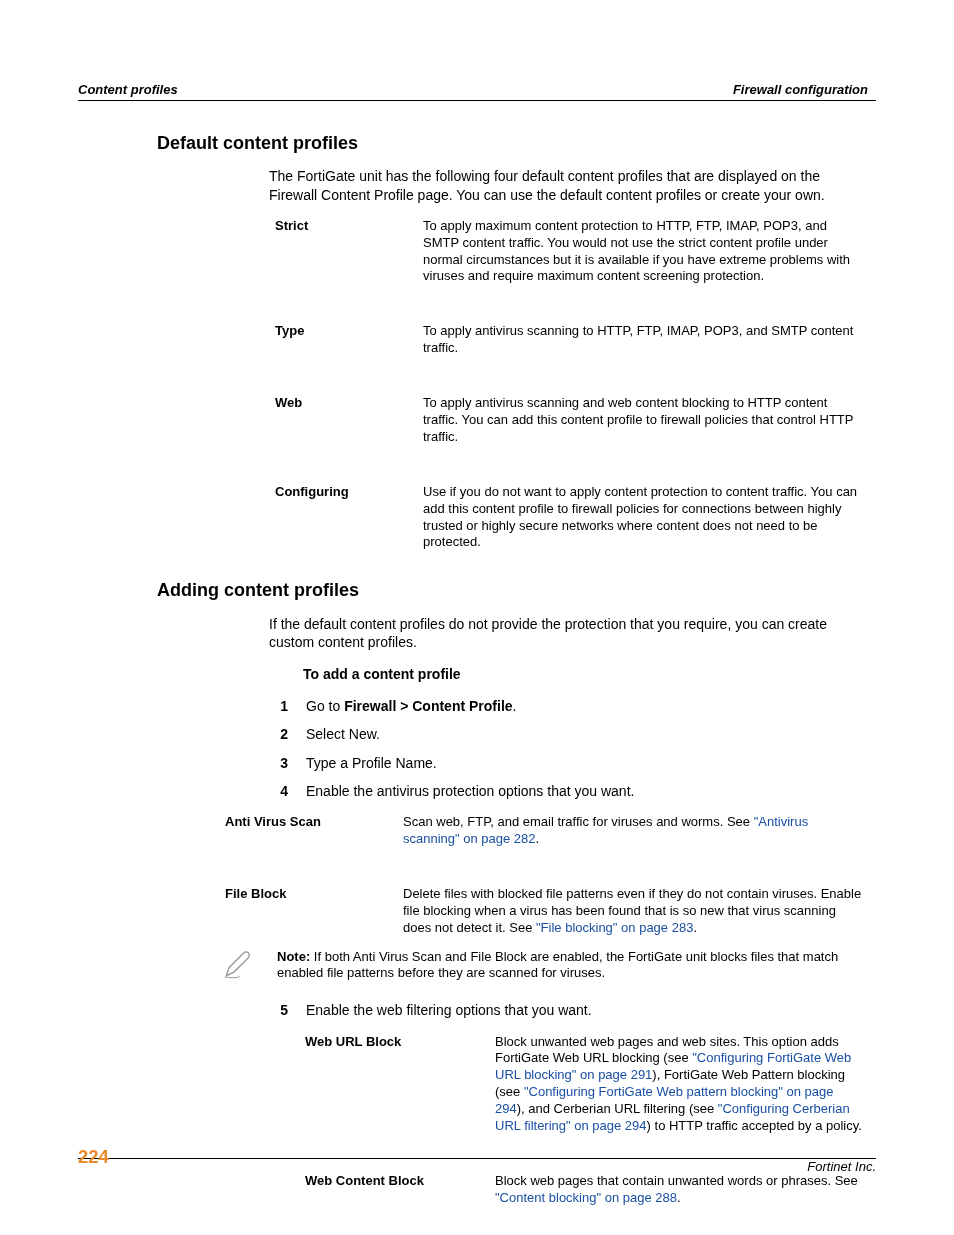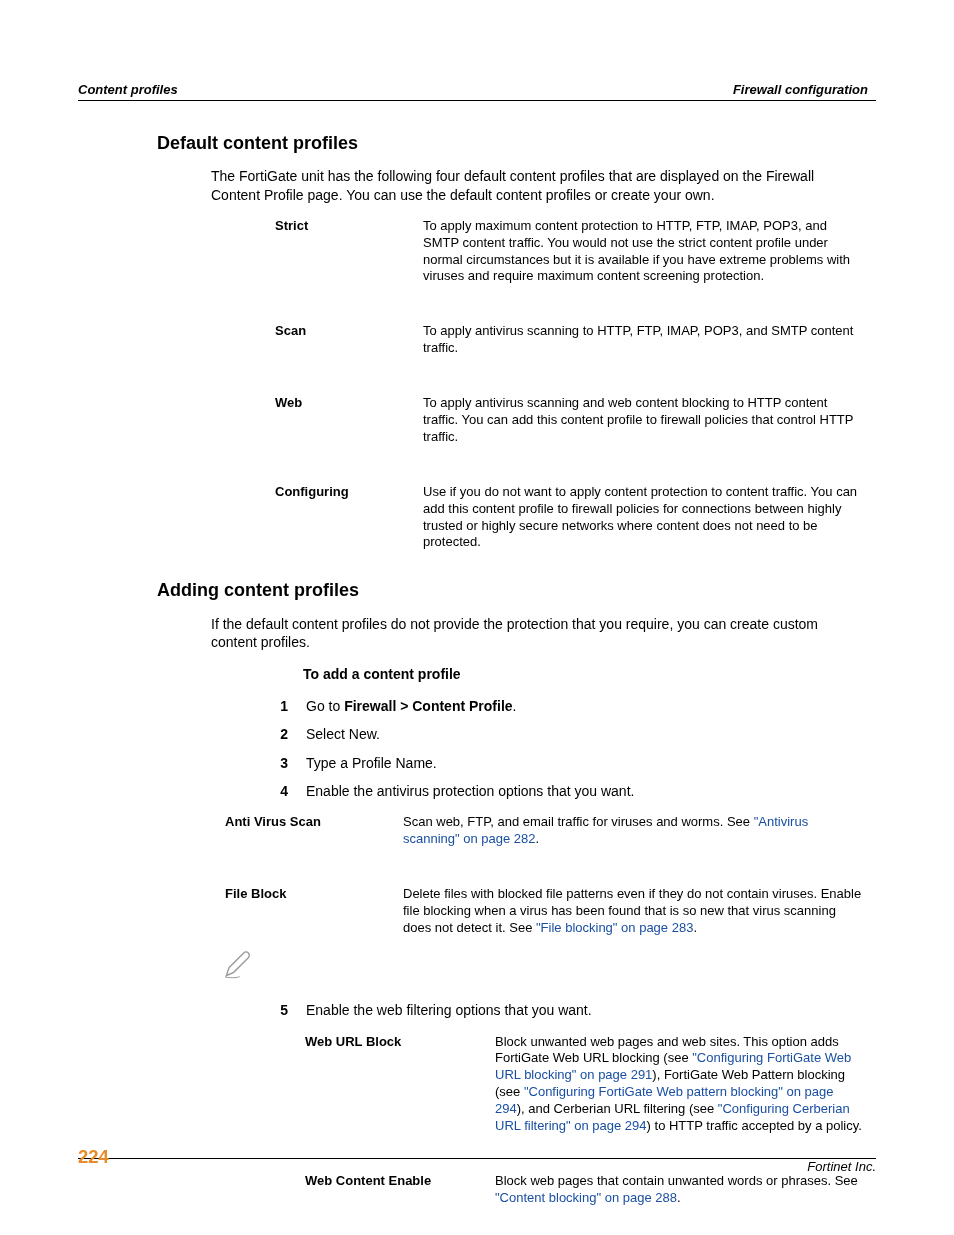--- a/index.html
+++ b/index.html
@@ -34,21 +34,21 @@
   .content {
     position: absolute;
     left: 157px; right: 92px; top: 132px;
   }
   h2 {
     font-family: Arial, Helvetica, sans-serif;
     font-weight: bold;
     font-size: 18px;
     margin: 0 0 12px 0;
   }
-  .indent1 { margin-left: 54px; }
+  .indent1 { margin-left: 112px; }
   p { margin: 0 0 14px 0; }
   .dl { display: grid; grid-template-columns: 110px 1fr; column-gap: 8px; row-gap: 10px; margin-left: 118px; margin-bottom: 28px; gap: 38px;}
   .dl dt { font-weight: bold; font-size: 13px; }
   .dl dd { margin: 0; font-size: 13px; }
   .subhead { font-weight: bold; font-size: 14px; margin-left: 146px; margin-bottom: 14px;}
   ol.steps { list-style: none; padding: 0; margin: 0 0 14px 0; }
   ol.steps > li {
     display: grid;
     grid-template-columns: 28px 1fr;
     column-gap: 18px;
@@ -94,21 +94,21 @@
   <div class="header-rule"></div>
 
   <div class="content">
 
     <h2>Default content profiles</h2>
     <p class="indent1">The FortiGate unit has the following four default content profiles that are displayed on the Firewall Content Profile page. You can use the default content profiles or create your own.</p>
 
     <dl class="dl">
       <dt>Strict</dt>
       <dd>To apply maximum content protection to HTTP, FTP, IMAP, POP3, and SMTP content traffic. You would not use the strict content profile under normal circumstances but it is available if you have extreme problems with viruses and require maximum content screening protection.</dd>
-      <dt>Scan</dt>
+      <dt>Type</dt>
       <dd>To apply antivirus scanning to HTTP, FTP, IMAP, POP3, and SMTP content traffic.</dd>
       <dt>Web</dt>
       <dd>To apply antivirus scanning and web content blocking to HTTP content traffic. You can add this content profile to firewall policies that control HTTP traffic.</dd>
       <dt>Configuring</dt>
       <dd>Use if you do not want to apply content protection to content traffic. You can add this content profile to firewall policies for connections between highly trusted or highly secure networks where content does not need to be protected.</dd>
     </dl>
 
     <h2>Adding content profiles</h2>
     <p class="indent1">If the default content profiles do not provide the protection that you require, you can create custom content profiles.</p>
 
@@ -146,35 +146,38 @@
       </dd>
     </dl>
 
     <div class="note-row">
       <div class="icon">
         <svg viewBox="0 0 48 48">
           <path d="M8 40 L12 28 L34 6 C36 4 39 4 41 6 C43 8 43 11 41 13 L19 35 L8 40 Z" fill="none" stroke="#999" stroke-width="2"></path>
           <path d="M6 42 C10 43 26 44 28 41" fill="none" stroke="#999" stroke-width="1.5"></path>
         </svg>
       </div>
+      <div>
+        <b>Note:</b><span> If both Anti Virus Scan and File Block are enabled, the FortiGate unit blocks files that match enabled file patterns before they are scanned for viruses.</span>
+      </div>
     </div>
 
     <ol class="steps" start="5">
       <li>
         <span class="num">5</span>
         <span class="body">Enable the web filtering options that you want.</span>
       </li>
     </ol>
 
     <dl class="dl wf-table">
       <dt>Web URL Block</dt>
       <dd>
         <span>Block unwanted web pages and web sites. This option adds FortiGate Web URL blocking (see </span><a href="#" class="link">"Configuring FortiGate Web URL blocking" on page 291</a><span>), FortiGate Web Pattern blocking (see </span><a href="#" class="link">"Configuring FortiGate Web pattern blocking" on page 294</a><span>), and Cerberian URL filtering (see </span><a href="#" class="link">"Configuring Cerberian URL filtering" on page 294</a><span>) to HTTP traffic accepted by a policy.</span>
       </dd>
-      <dt>Web Content Enable</dt>
+      <dt>Web Content Block</dt>
       <dd>
         <span>Block web pages that contain unwanted words or phrases. See </span><a href="#" class="link">"Content blocking" on page 288</a><span>.</span>
       </dd>
       <dt>Web Script Filter</dt>
       <dd>
         <span>Remove scripts from web pages. See </span><a href="#" class="link">"Script filtering" on page 297</a><span>.</span>
       </dd>
     </dl>
 
   </div>

